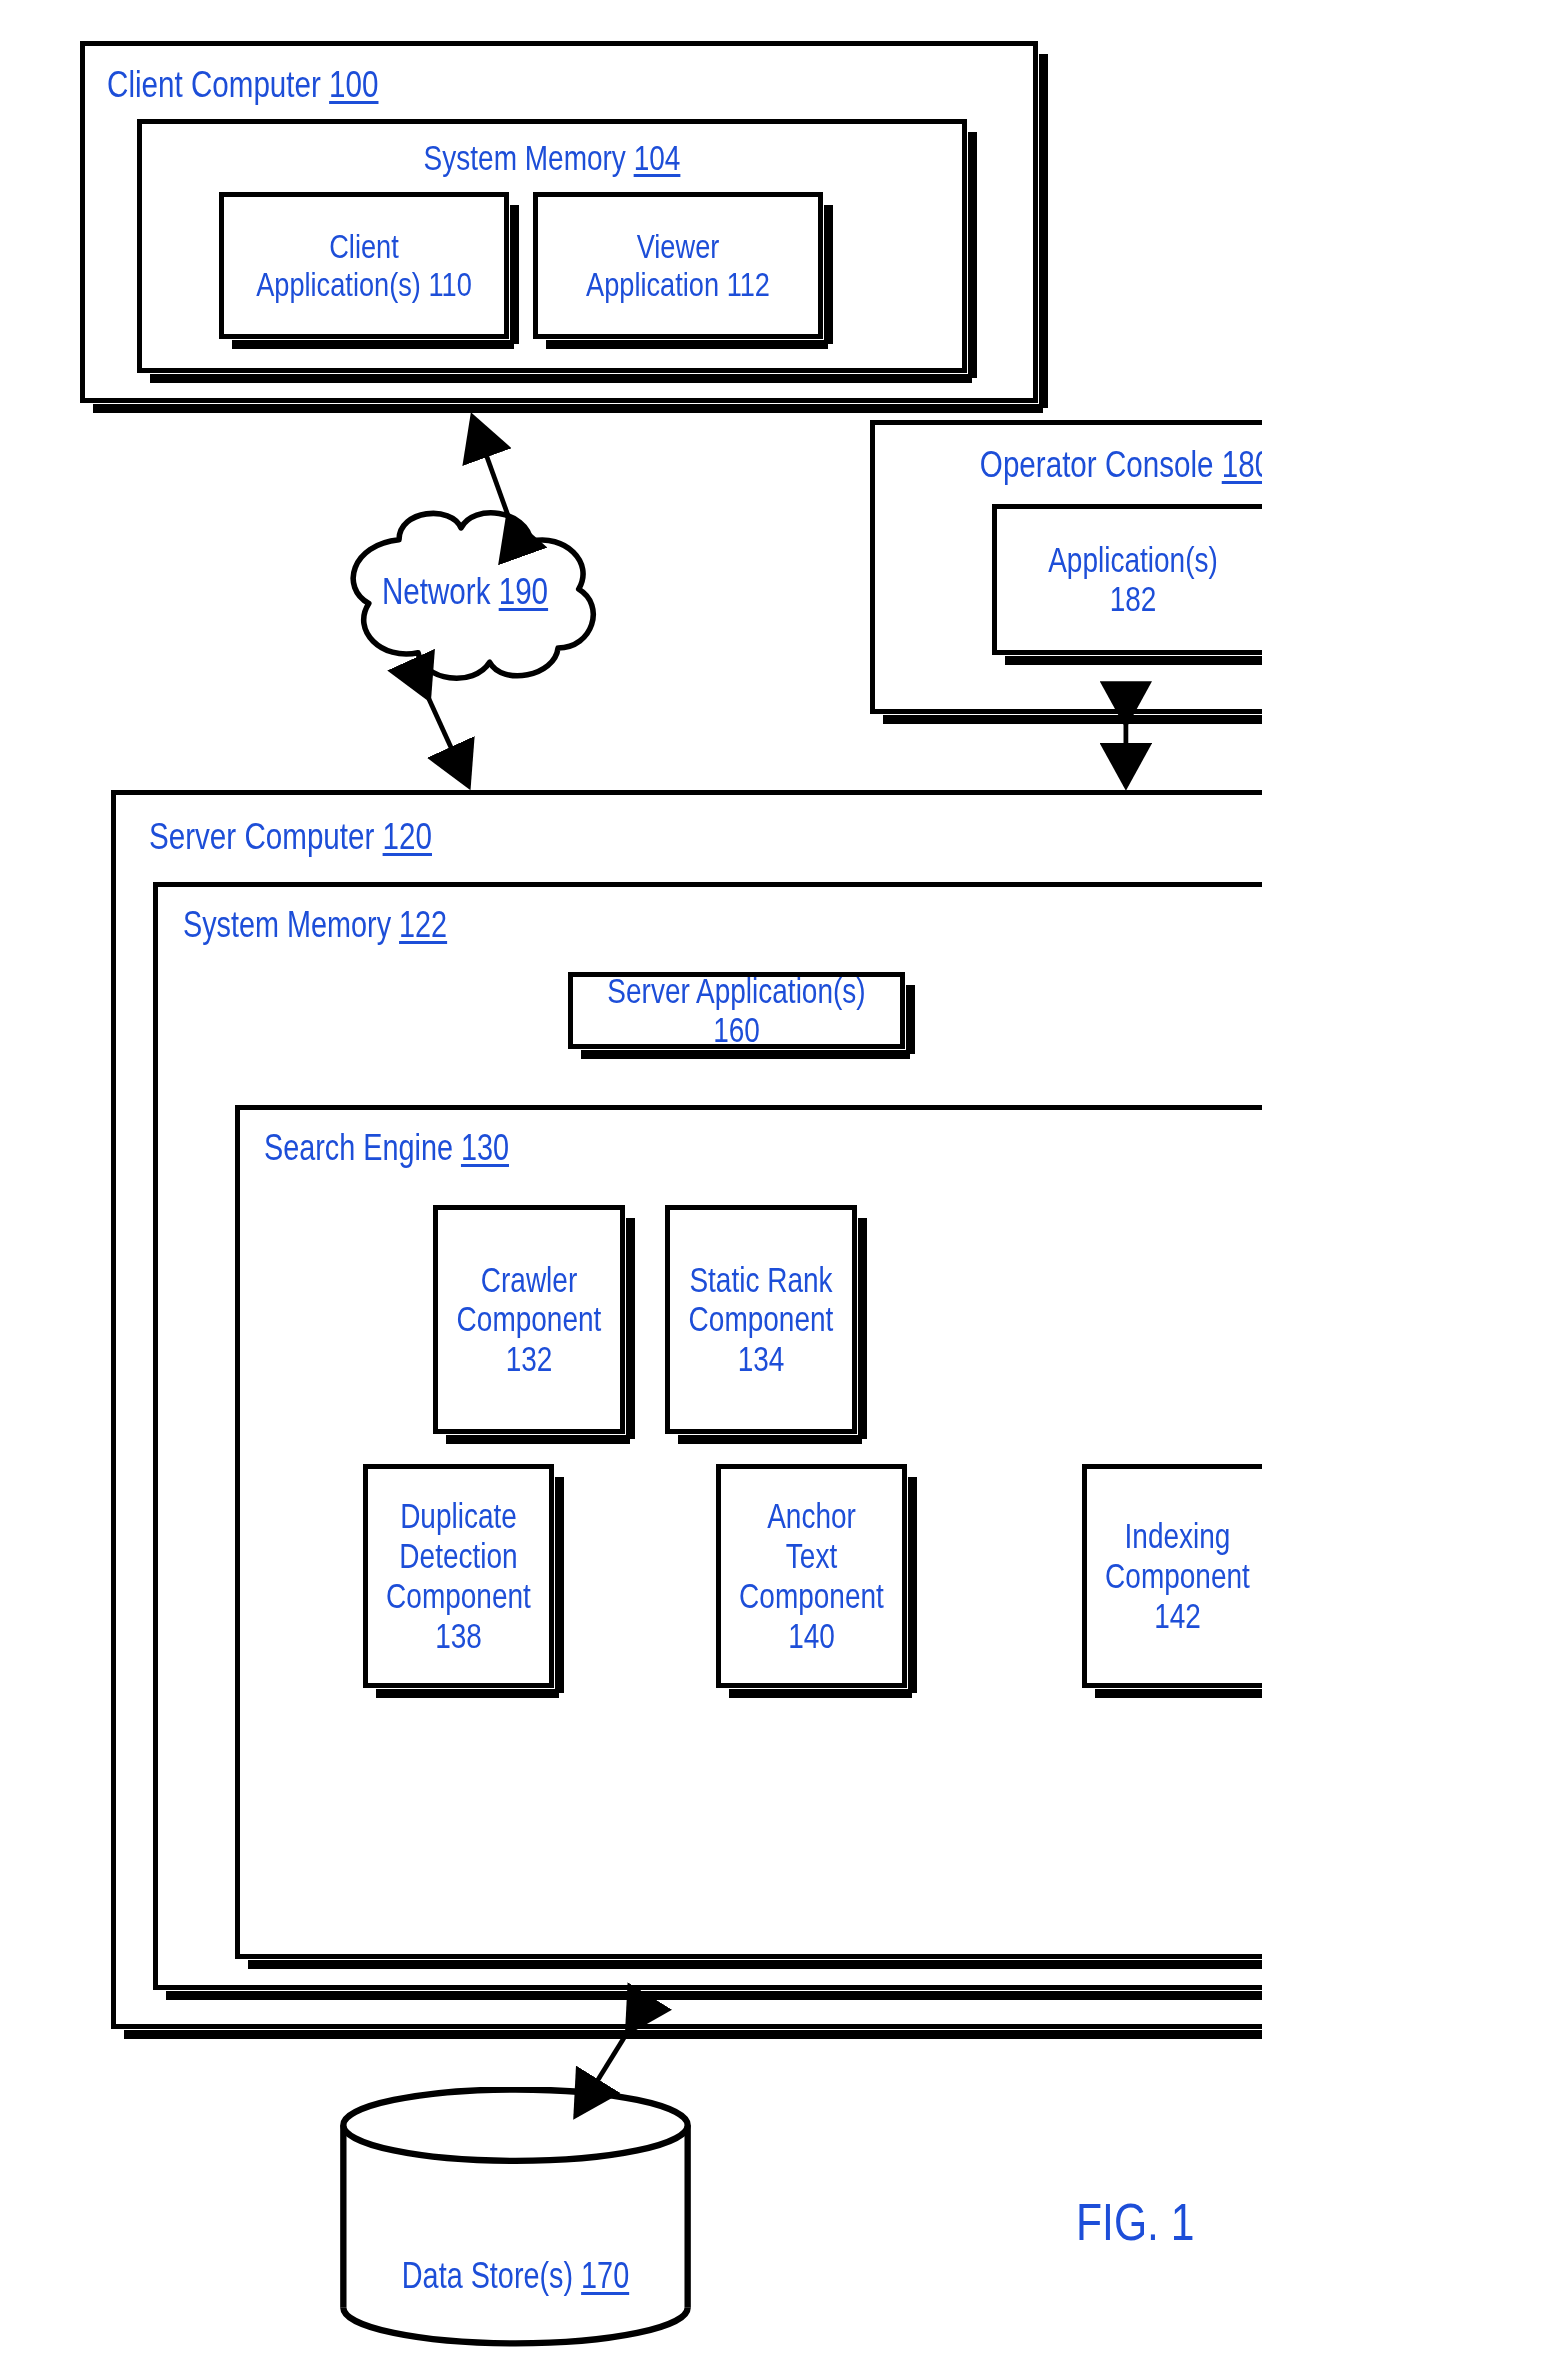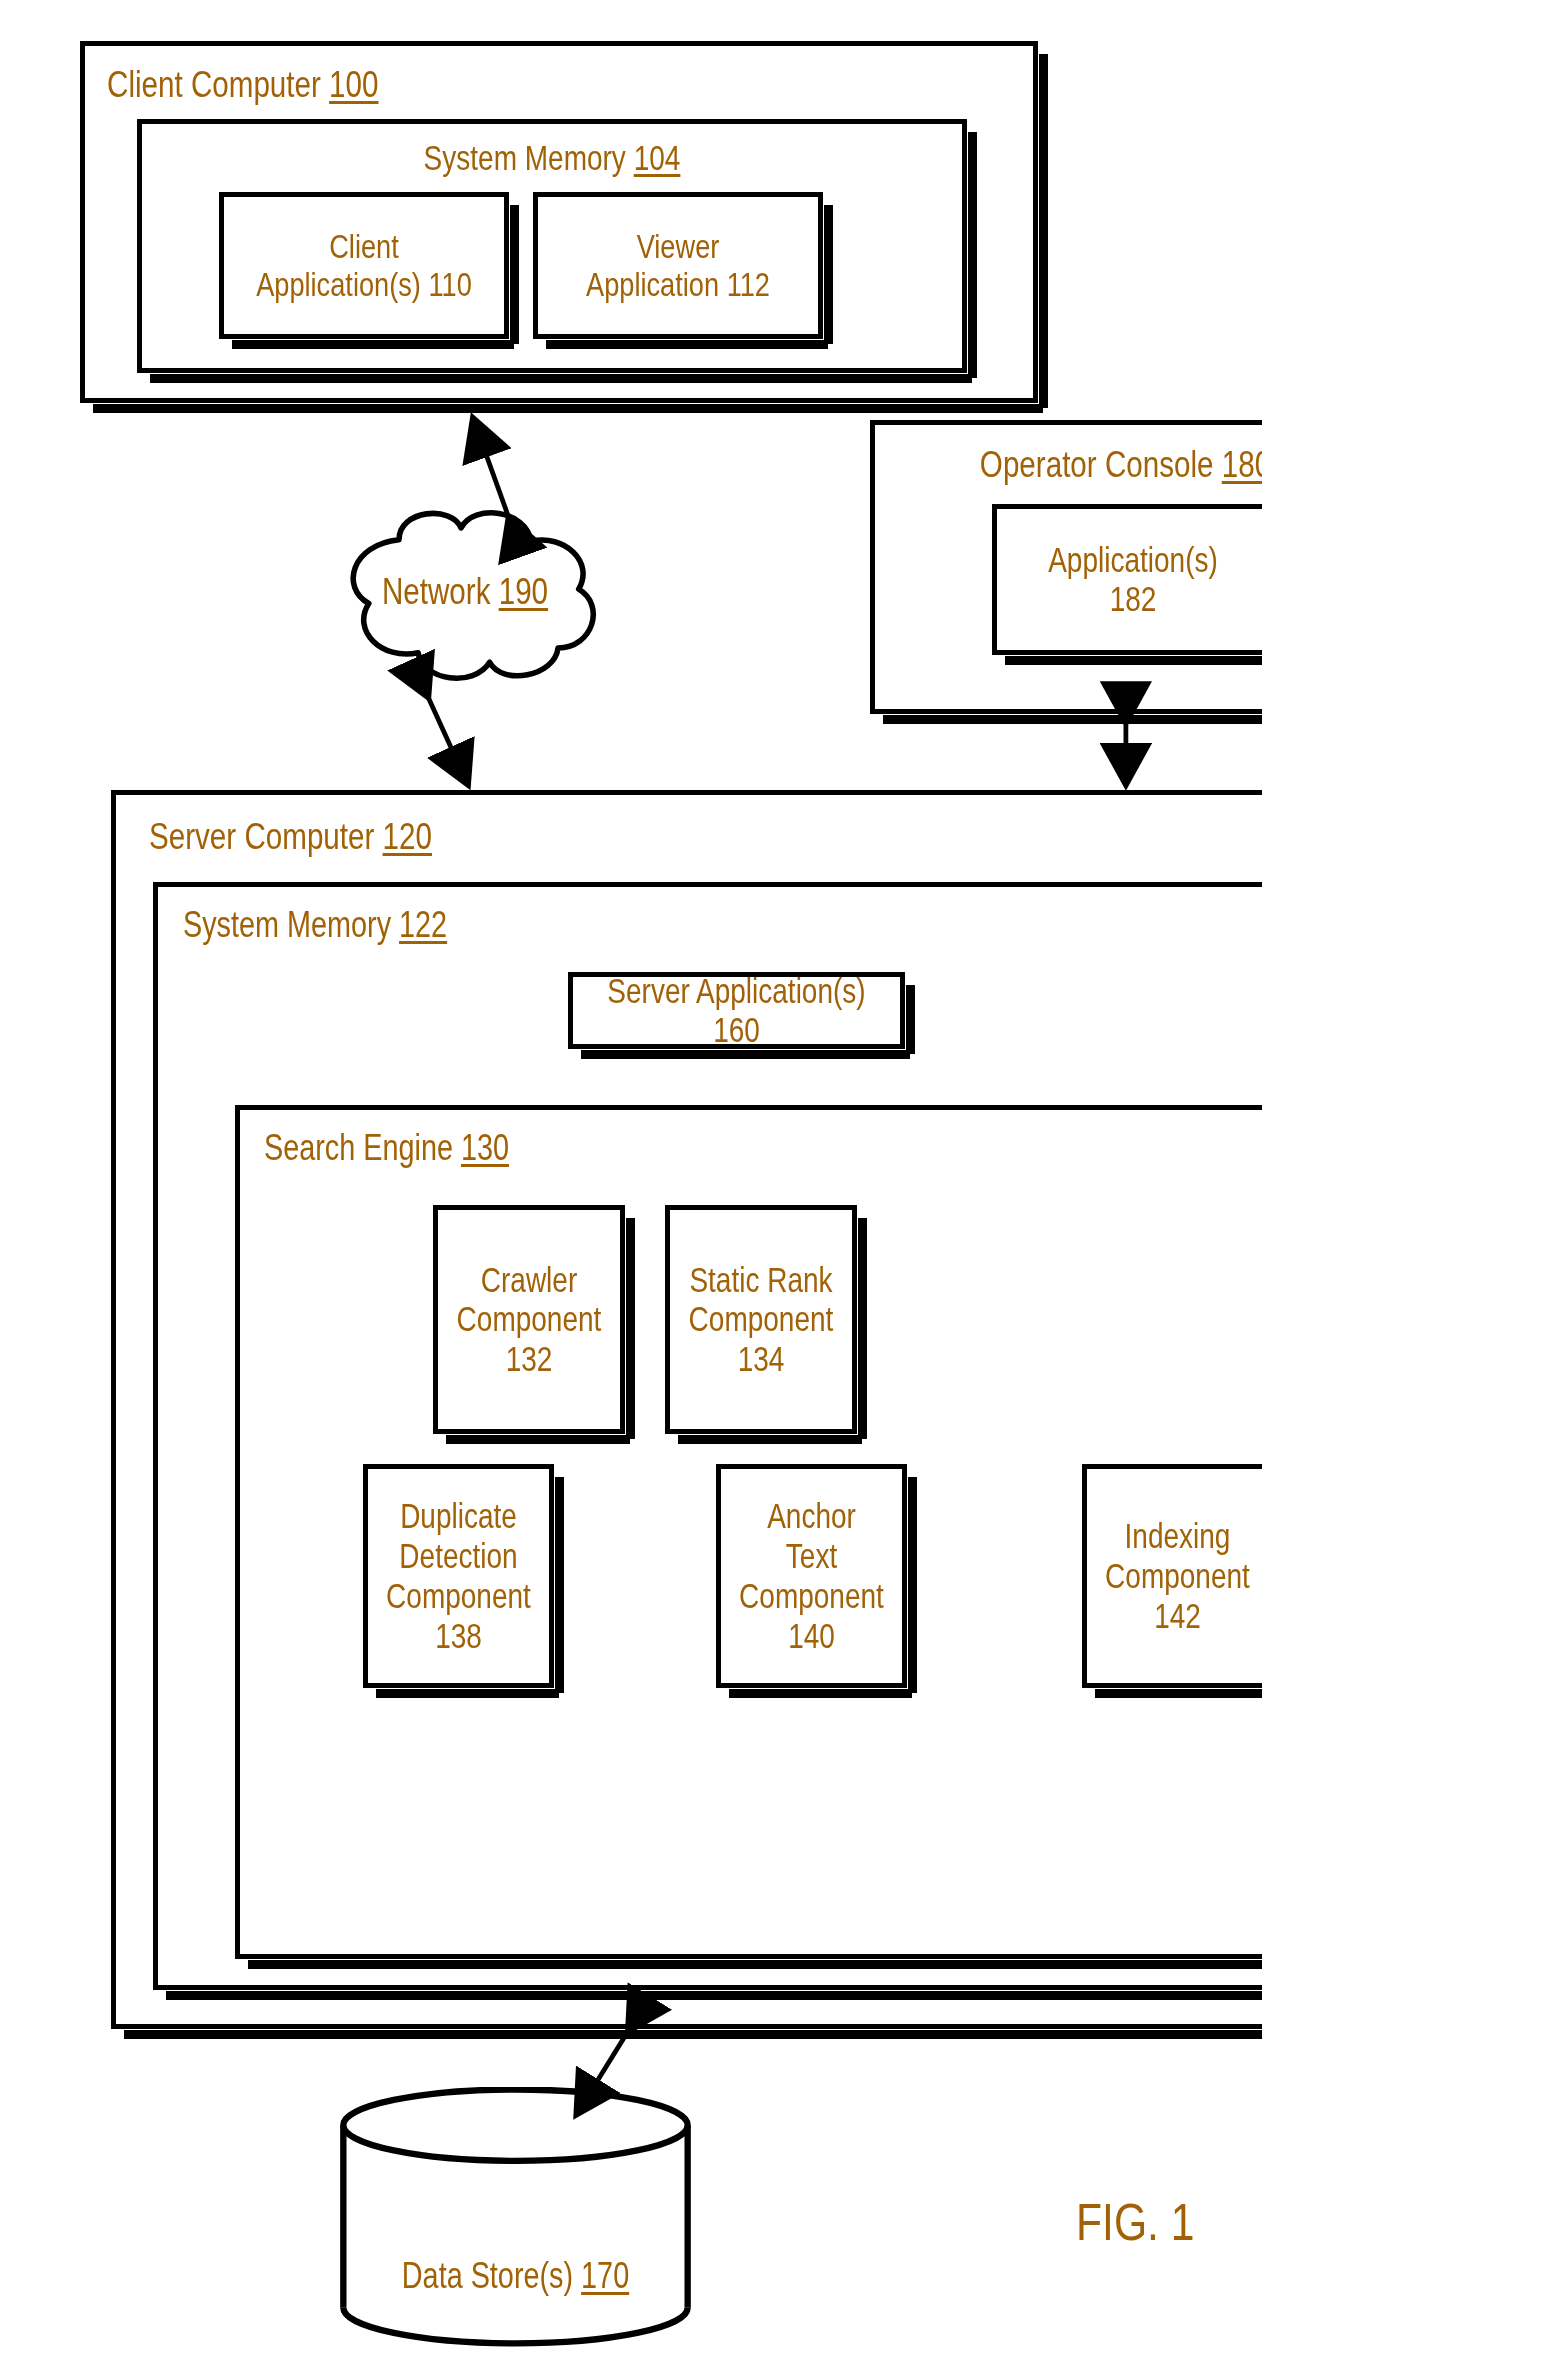--- a/index.html
+++ b/index.html
@@ -6,21 +6,21 @@
     margin: 0;
     padding: 0;
     background: #ffffff;
   }
   #figure {
     position: relative;
     width: 1262px;
     height: 2377px;
     background: #ffffff;
     font-family: "Liberation Sans", sans-serif;
-    color: #a16207;
+    color: #1d4ed8;
     overflow: hidden;
   }
   
   .box {
     position: absolute;
     box-sizing: border-box;
     border: 5.6px solid #000;
     background: #fff;
   }
   .box.shadow::after {

